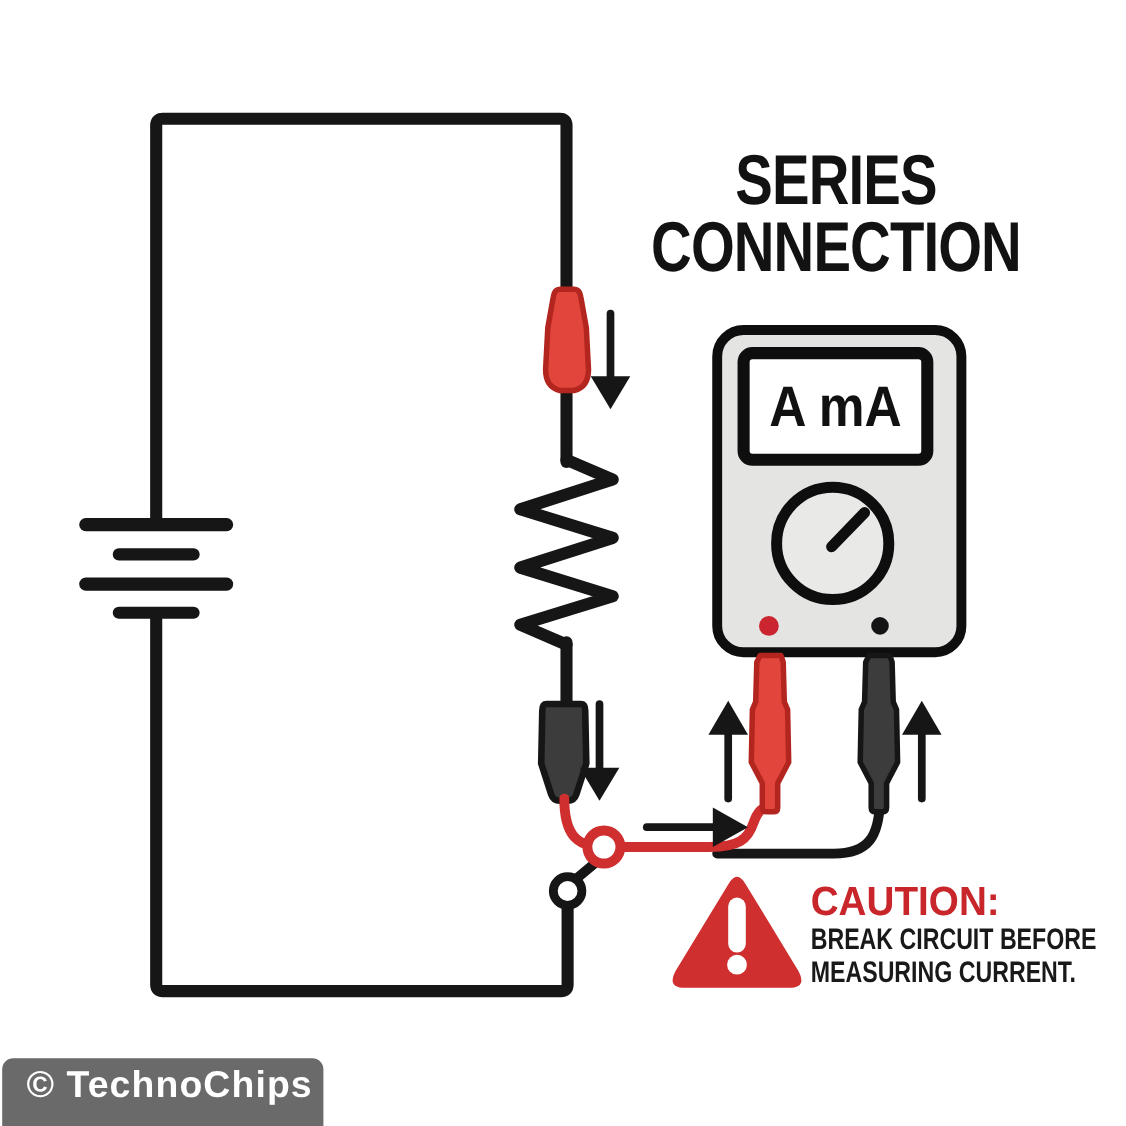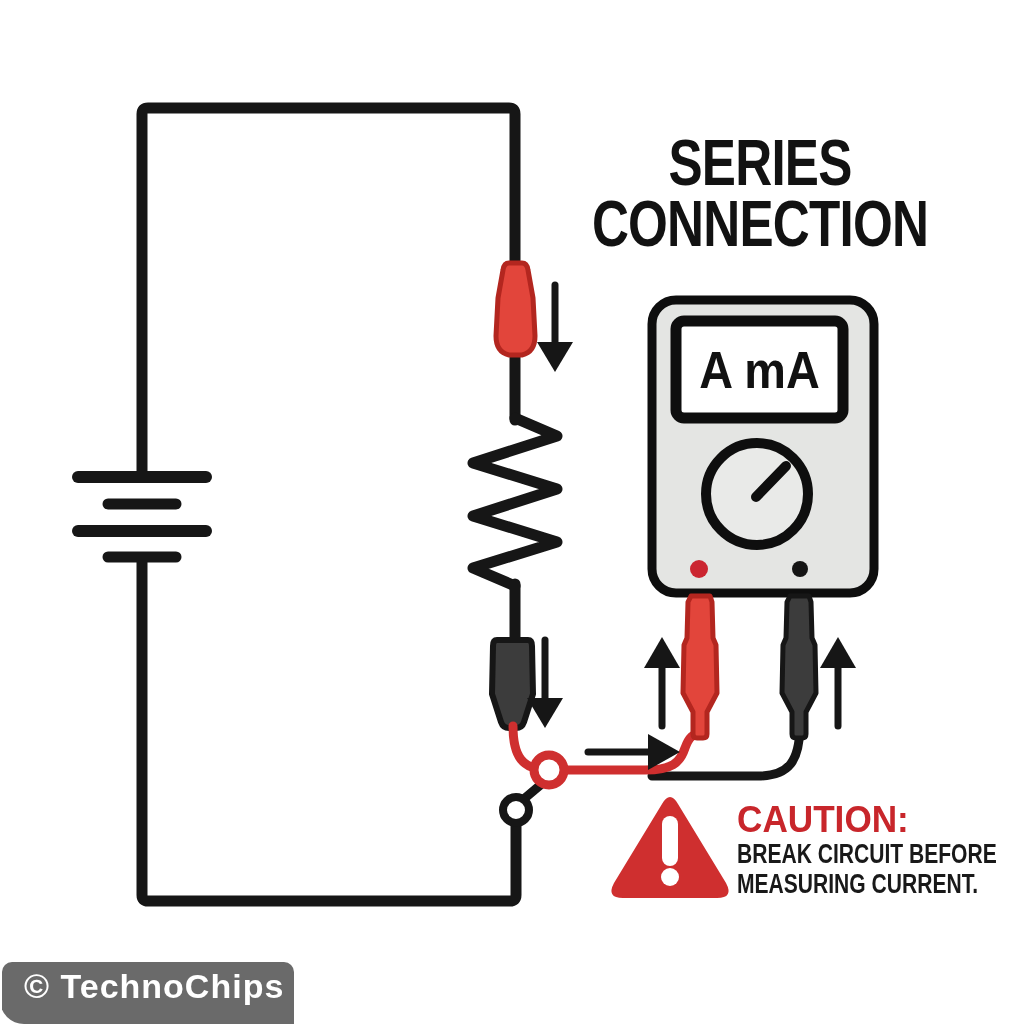--- a/index.html
+++ b/index.html
@@ -2,21 +2,21 @@
 <html style="--c-black: #161616; --c-red: #cf2f2f; --c-red_dark: #b3261f; --c-probe_red: #e2453b; --c-gray_dark: #3c3c3c; --c-gray_body: #e4e5e3; --c-jack_red: #cb2530; --c-banner_gray: #6a6a6a; --c-caution_red: #c8262b; --c-background: #ffffff;"><head>
 <meta charset="utf-8">
 <style>
   :root{
     --c-black:#161616; --c-red:#cf2f2f; --c-red_dark:#b3261f; --c-probe_red:#e2453b;
     --c-gray_dark:#3c3c3c; --c-gray_body:#e4e5e3; --c-jack_red:#cb2530;
     --c-banner_gray:#6a6a6a; --c-caution_red:#c8262b; --c-background:#ffffff;
   }
   html,body{margin:0;padding:0;}
   body{background:#fff;font-family:"Liberation Sans",sans-serif;}
-  #canvas{position:relative;width:1024px;height:1024px;background:var(--c-background);overflow:hidden;border-radius:24px;}
+  #canvas{position:relative;width:1024px;height:1024px;background:var(--c-background);overflow:hidden;}
   svg{position:absolute;left:0;top:0;}
 
   
   .wire{stroke:var(--c-black);stroke-width:11;fill:none;stroke-linecap:round;stroke-linejoin:round;}
   .bar{stroke:var(--c-black);stroke-width:12;fill:none;stroke-linecap:round;}
   .wire-red{stroke:var(--c-red);stroke-width:9;fill:none;stroke-linecap:round;}
   .wire-blk9{stroke:var(--c-black);stroke-width:9;fill:none;stroke-linecap:round;}
   .arrow-shaft{stroke:var(--c-black);stroke-width:7;fill:none;stroke-linecap:round;}
   .arrow-head{fill:var(--c-black);stroke:none;}
   .probe-red{fill:var(--c-probe_red);stroke:var(--c-red_dark);stroke-width:5;stroke-linejoin:round;}

